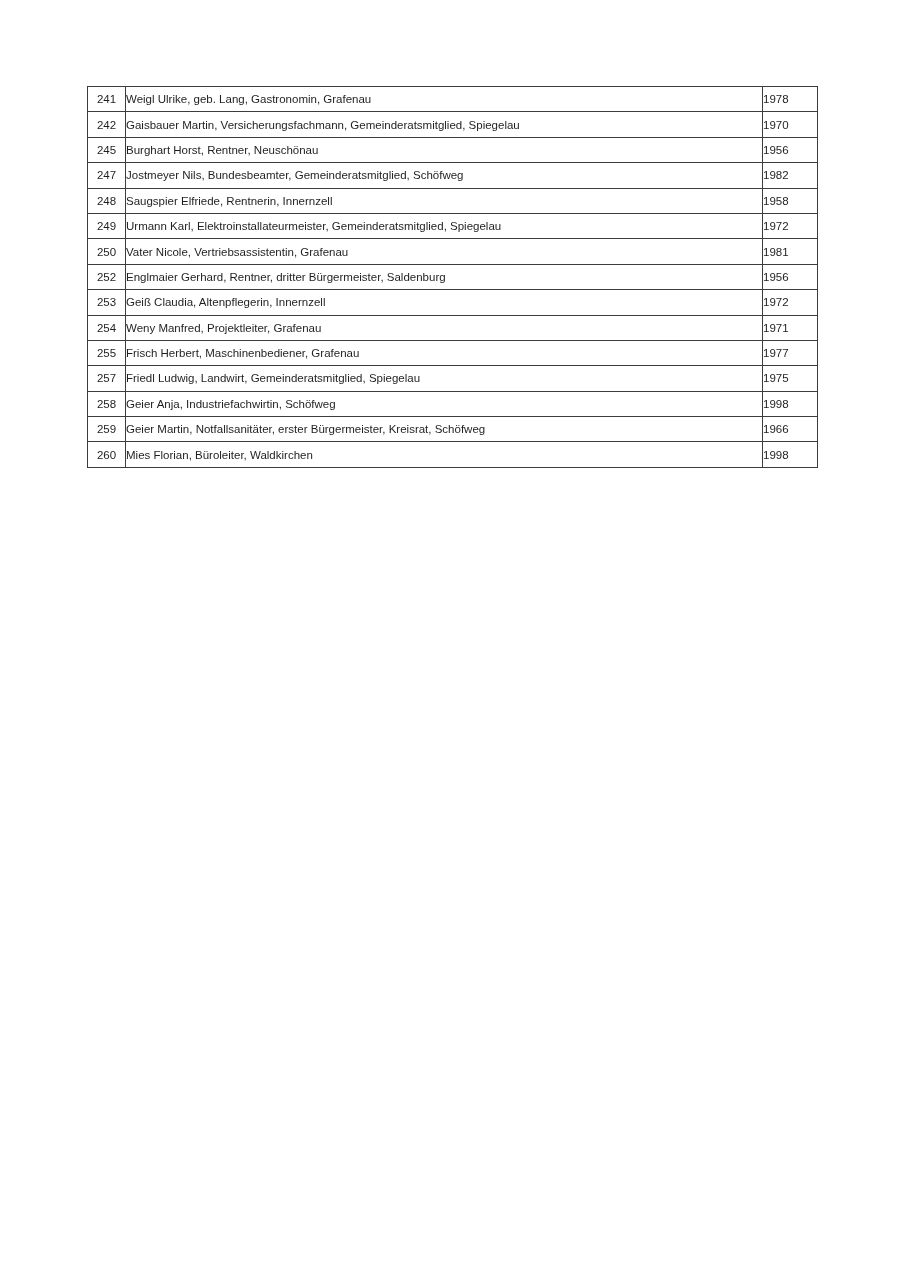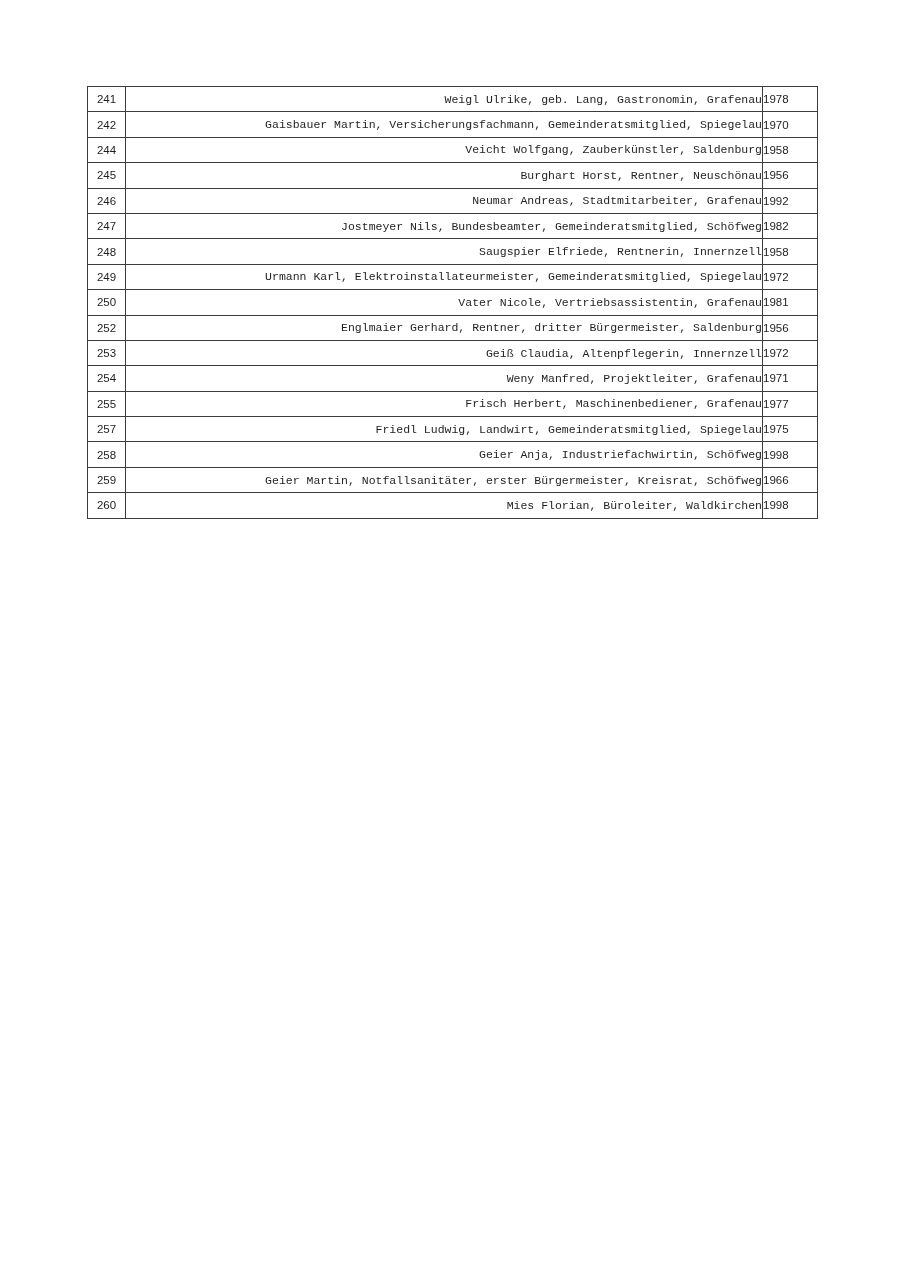--- a/index.html
+++ b/index.html
@@ -34,22 +34,21 @@
     vertical-align: middle;
     white-space: nowrap;
     overflow: hidden;
   }
   td.num {
     width: 37px;
     text-align: center;
   }
   td.desc {
     padding-left: 8px;
-    text-align: right;
-    font-family: Liberation Mono, monospace;
+    text-align: left;
   }
   td.year {
     width: 54px;
     text-align: left;
   }
 </style>
 </head>
 <body>
 
 <div class="page">
@@ -59,33 +58,23 @@
         <td class="num">241</td>
         <td class="desc">Weigl Ulrike, geb. Lang, Gastronomin, Grafenau</td>
         <td class="year">1978</td>
       </tr>
       <tr>
         <td class="num">242</td>
         <td class="desc">Gaisbauer Martin, Versicherungsfachmann, Gemeinderatsmitglied, Spiegelau</td>
         <td class="year">1970</td>
       </tr>
       <tr>
-        <td class="num">244</td>
-        <td class="desc">Veicht Wolfgang, Zauberkünstler, Saldenburg</td>
-        <td class="year">1958</td>
-      </tr>
-      <tr>
         <td class="num">245</td>
         <td class="desc">Burghart Horst, Rentner, Neuschönau</td>
         <td class="year">1956</td>
-      </tr>
-      <tr>
-        <td class="num">246</td>
-        <td class="desc">Neumar Andreas, Stadtmitarbeiter, Grafenau</td>
-        <td class="year">1992</td>
       </tr>
       <tr>
         <td class="num">247</td>
         <td class="desc">Jostmeyer Nils, Bundesbeamter, Gemeinderatsmitglied, Schöfweg</td>
         <td class="year">1982</td>
       </tr>
       <tr>
         <td class="num">248</td>
         <td class="desc">Saugspier Elfriede, Rentnerin, Innernzell</td>
         <td class="year">1958</td>

